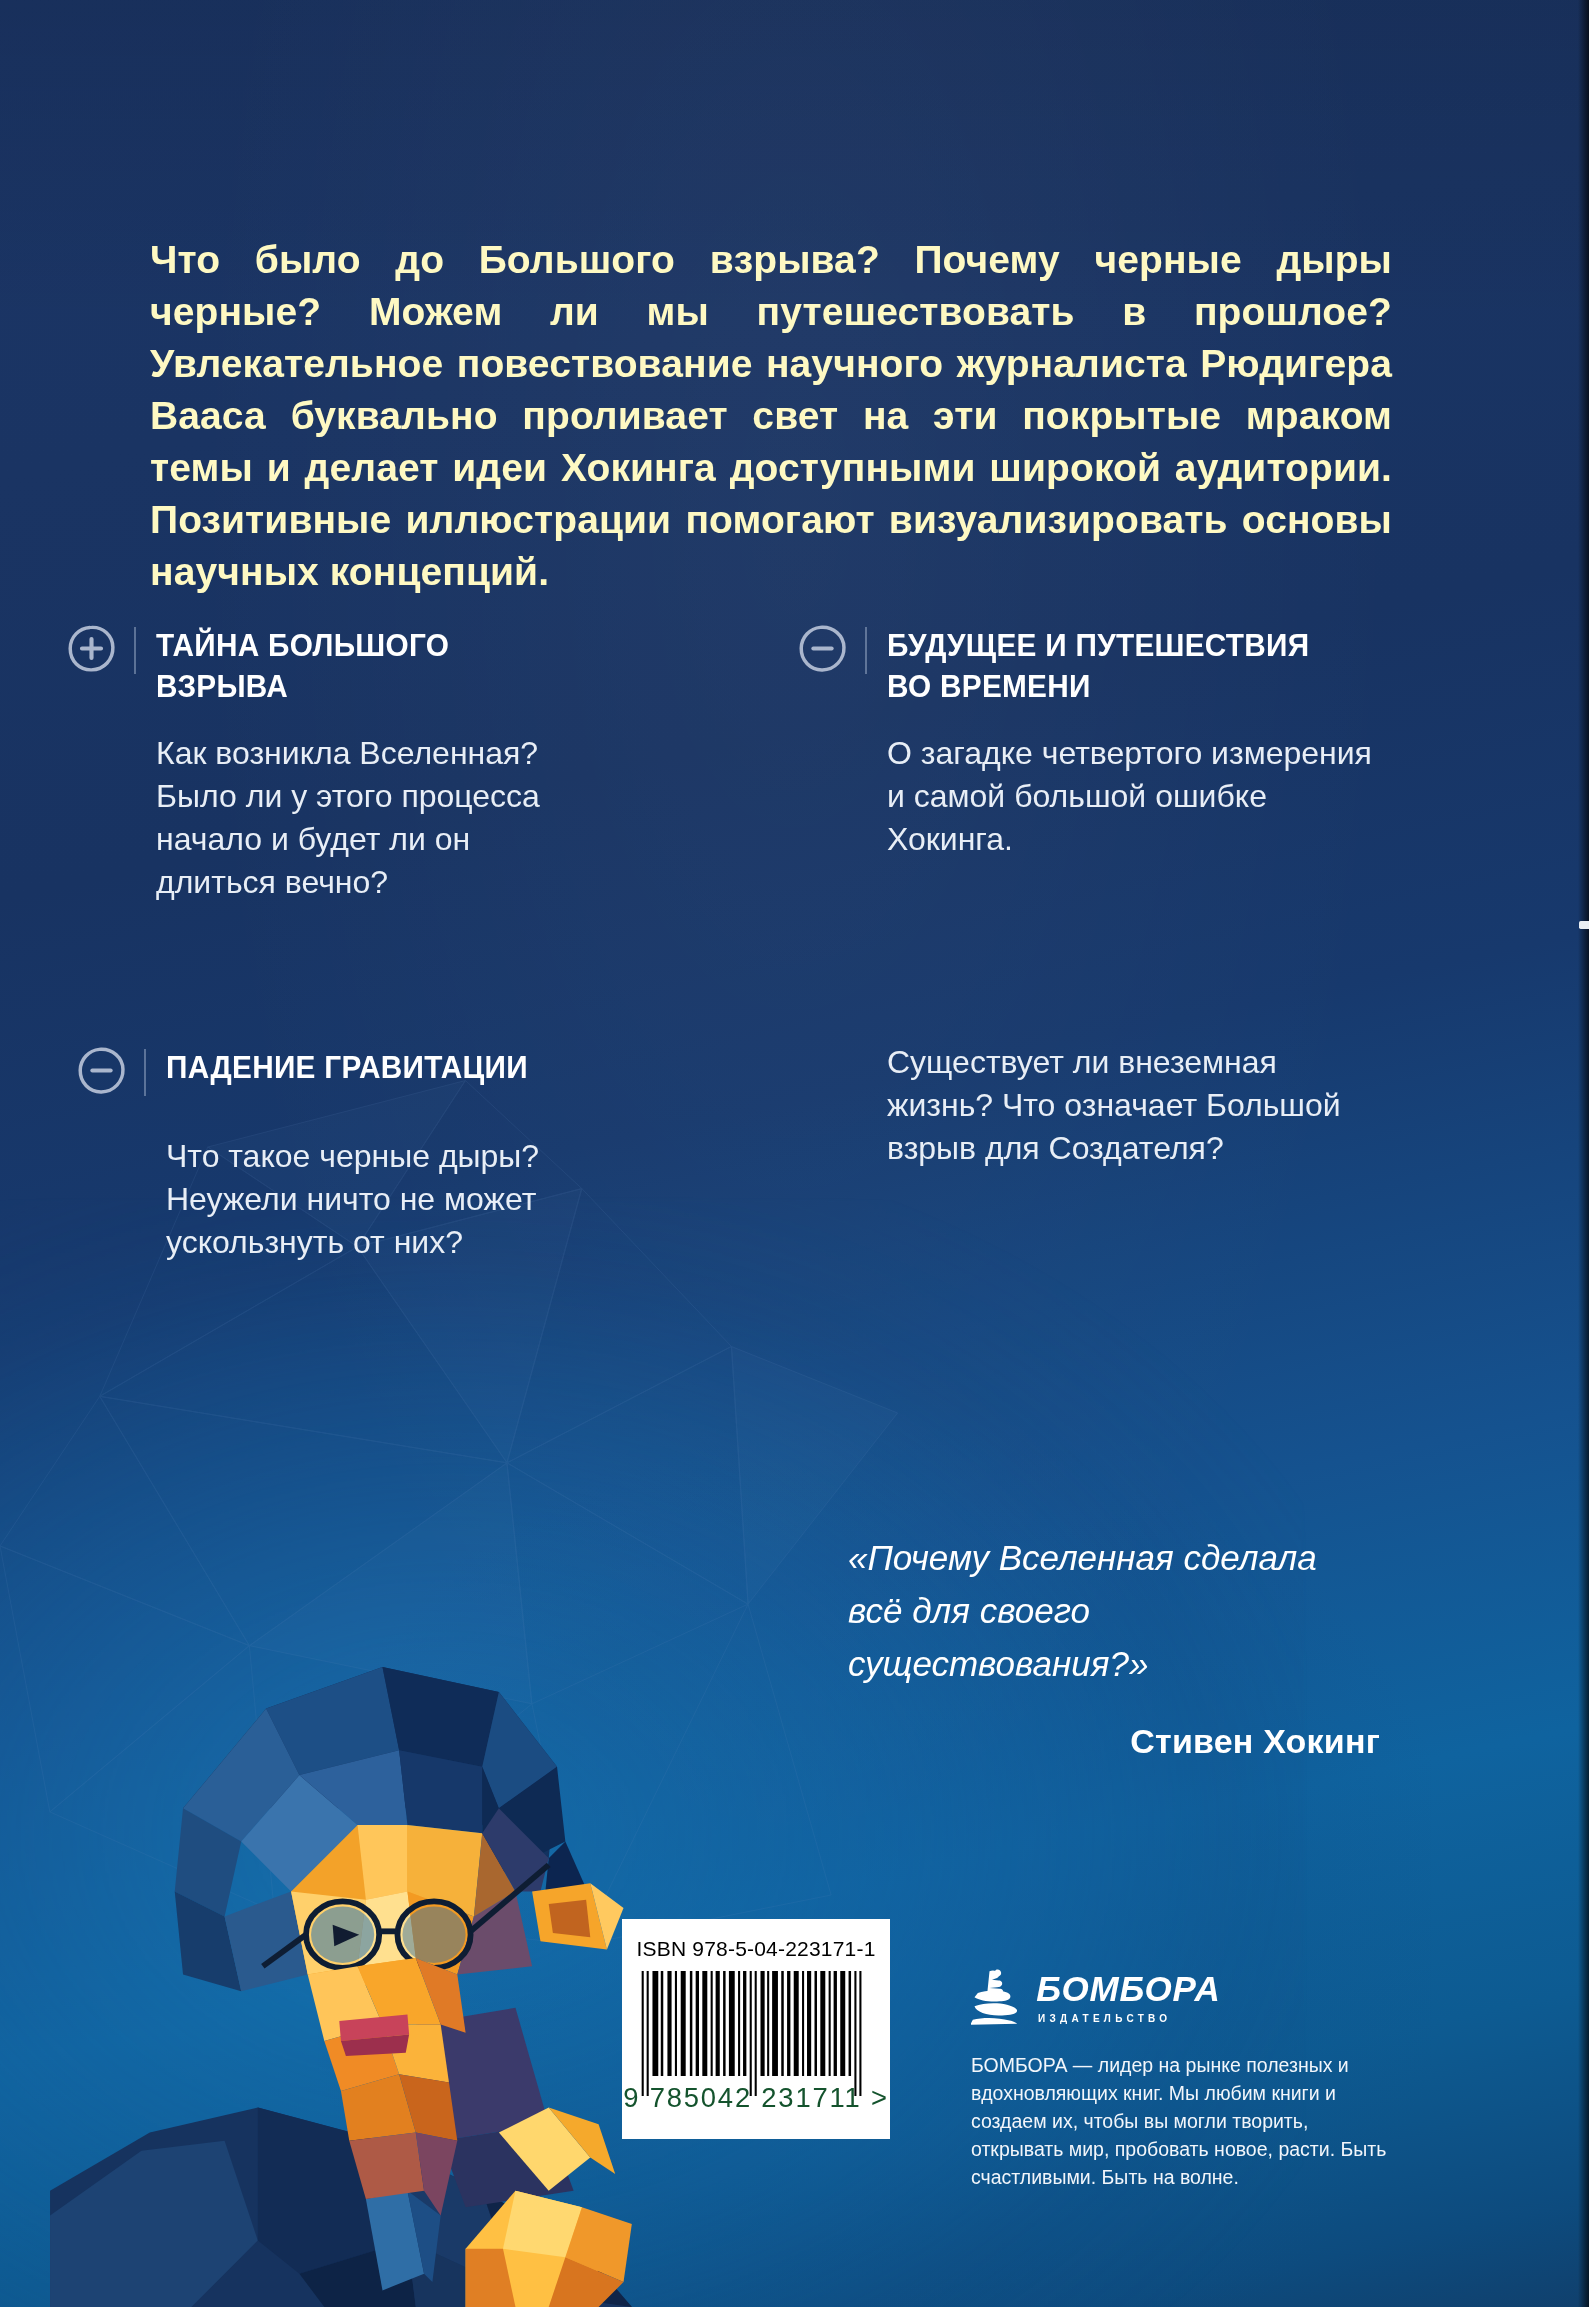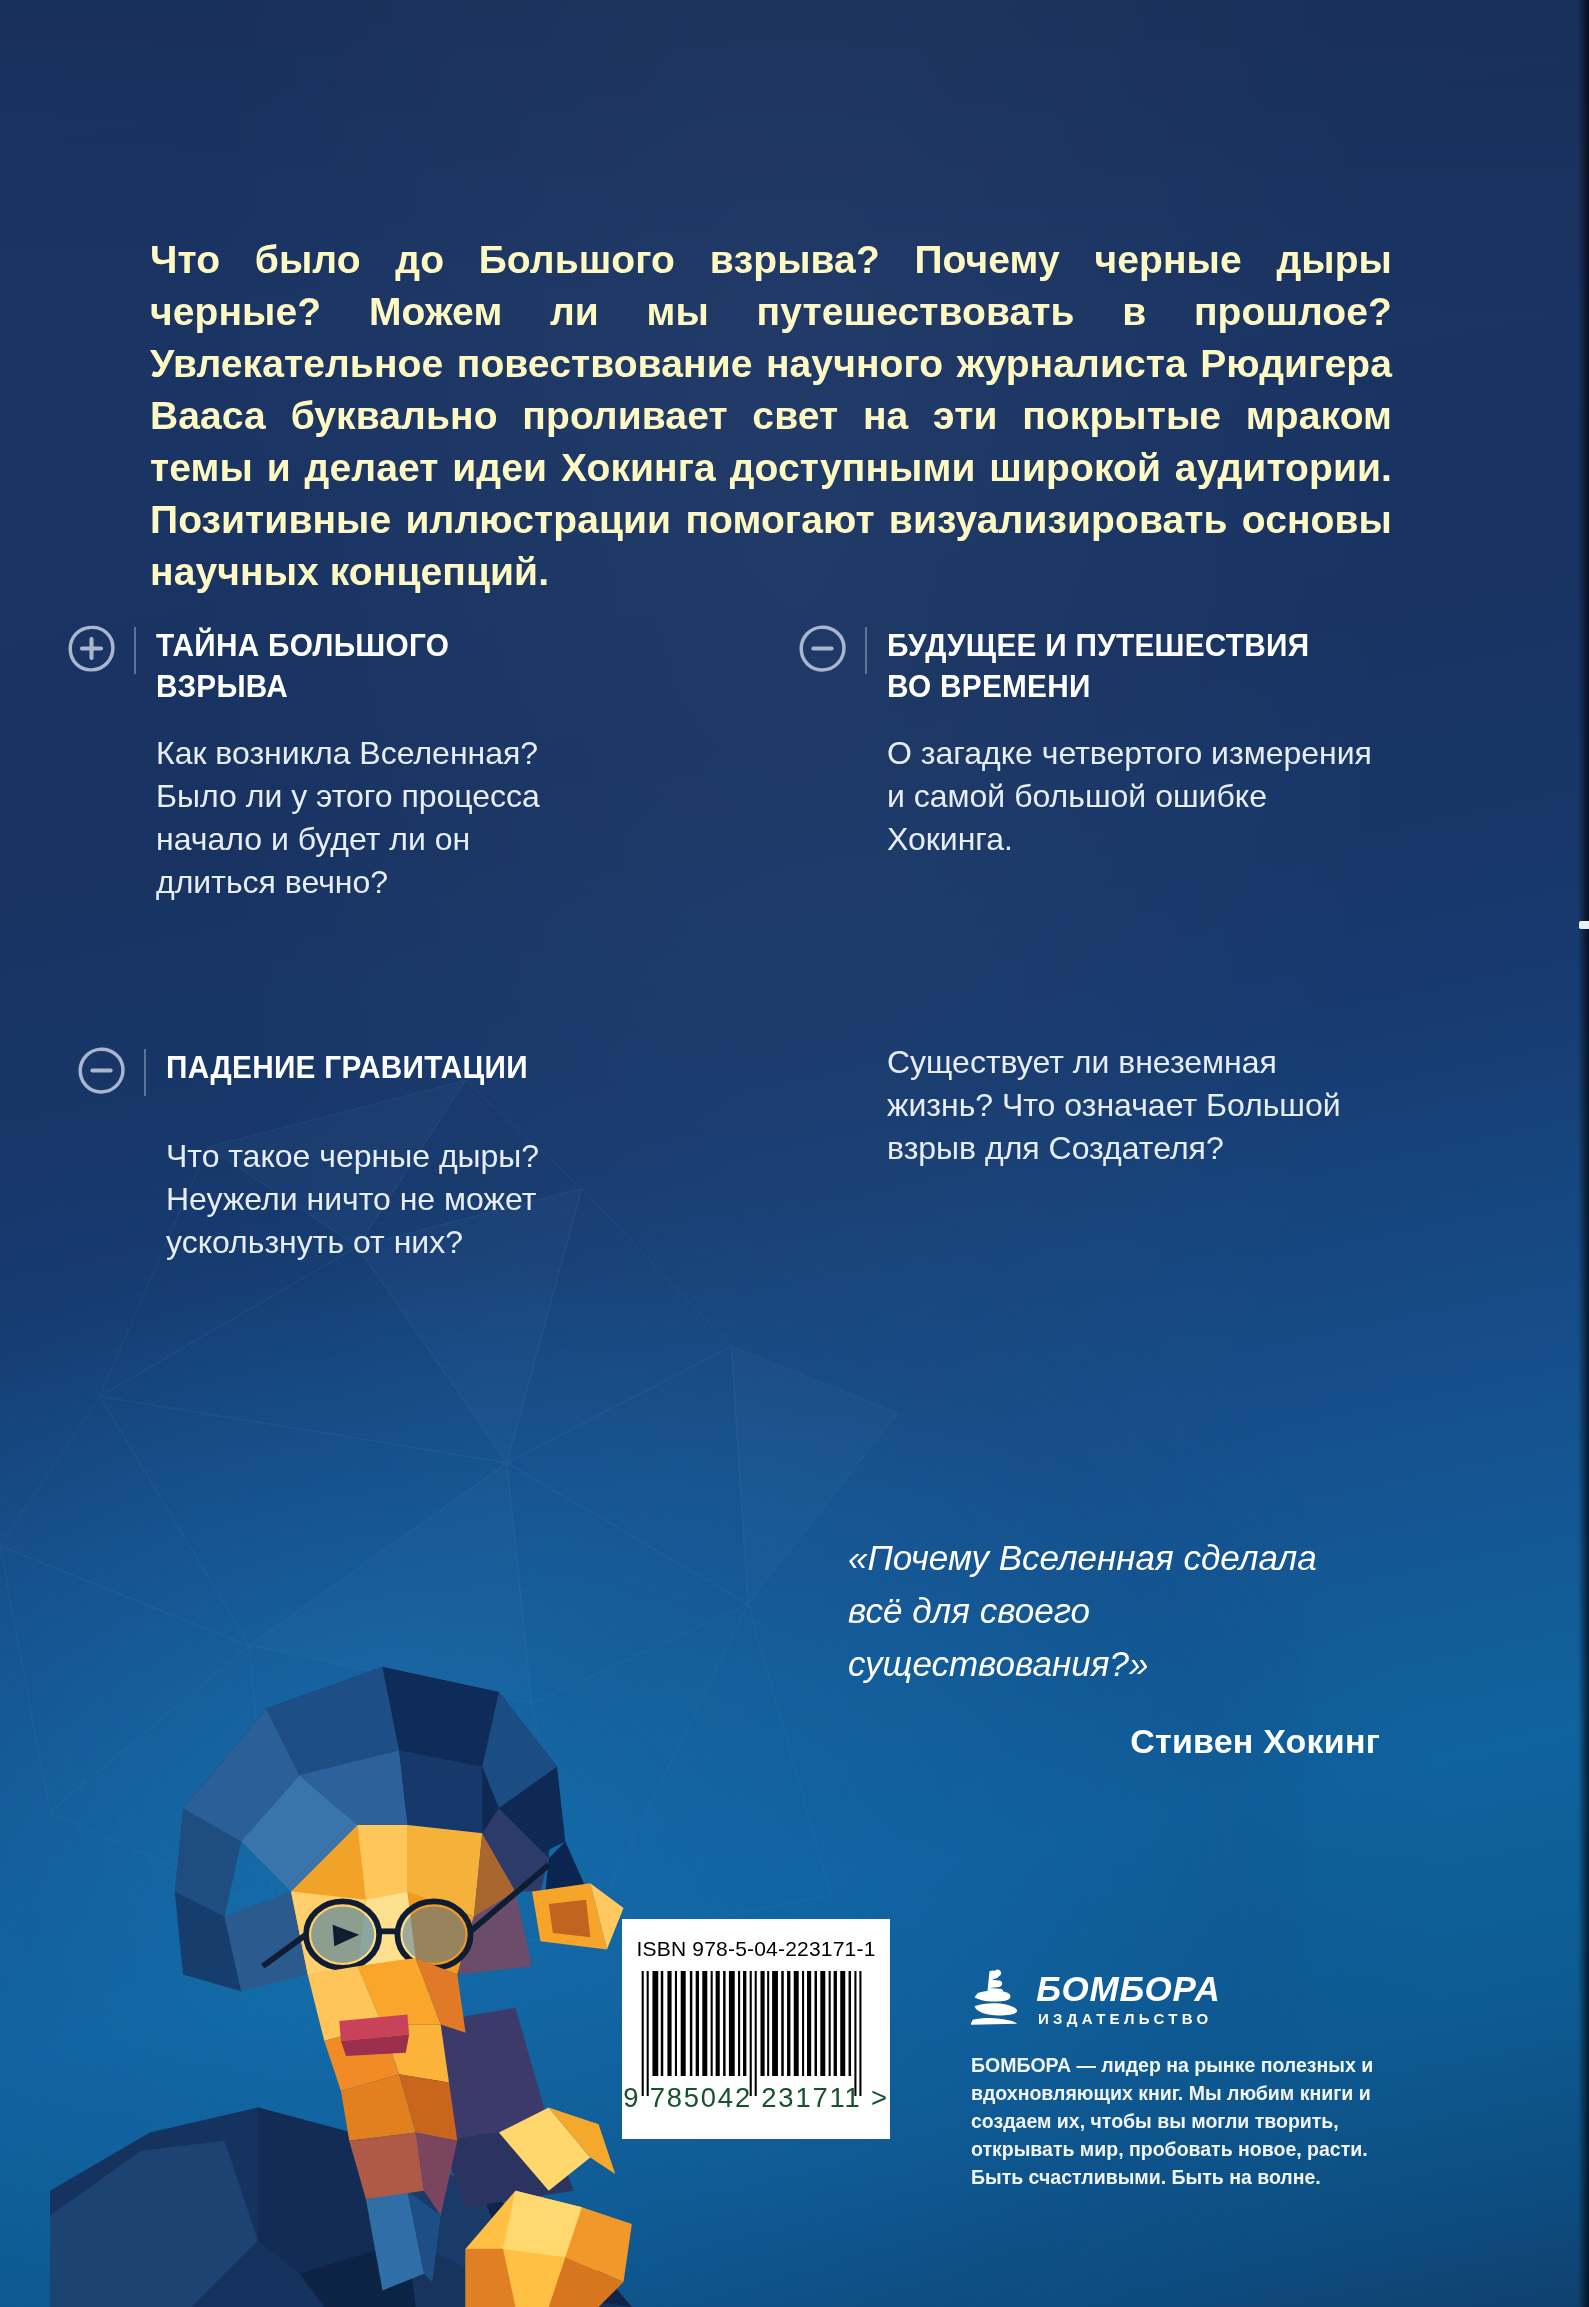--- a/index.html
+++ b/index.html
@@ -226,31 +226,31 @@
     font-size: 35px;
     font-weight: 800;
     letter-spacing: 0.8px;
     line-height: 37px;
     font-stretch: condensed;
     font-style: italic;
   }
   .pub-sub {
     margin: 3.3px 0 0 1.7px;
     color: #ffffff;
-    font-size: 15px;
+    font-size: 10px;
     font-weight: 700;
     letter-spacing: 4.3px;
     line-height: 15px;
   }
   .pub-about {
     margin: 23px 0 0 0;
     color: #f2f6fb;
     font-size: 19.5px;
     line-height: 28px;
-    font-weight: 700;
+    font-weight: 400;
     font-stretch: condensed;
   }
 </style>
 </head>
 <body>
 
 <div class="cover">
 
   <div class="bg-base"></div>
   <div class="bg-glow"></div>

